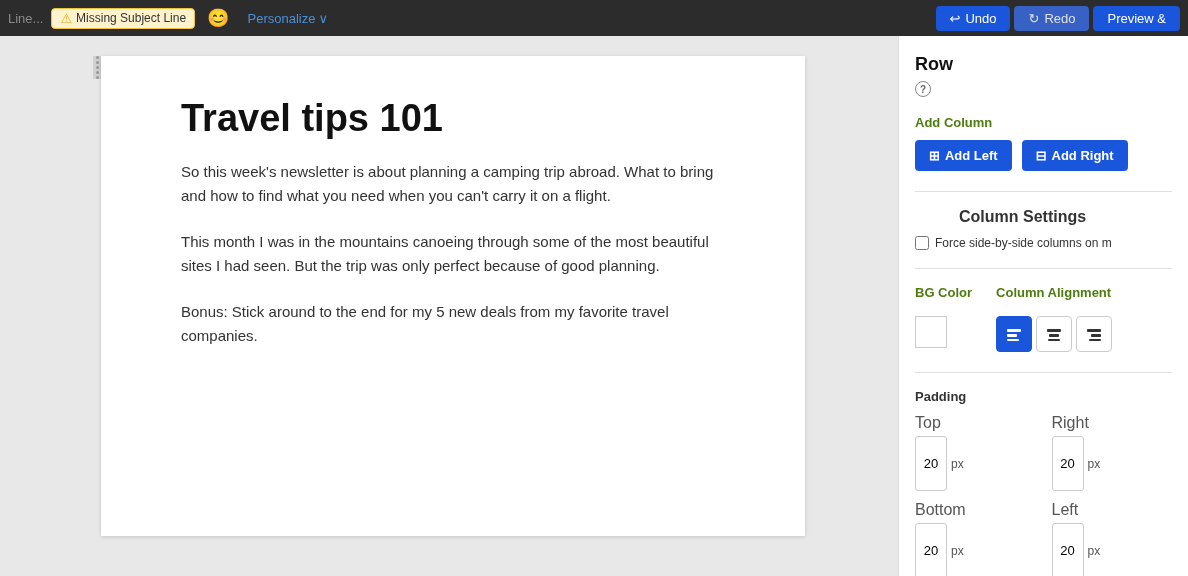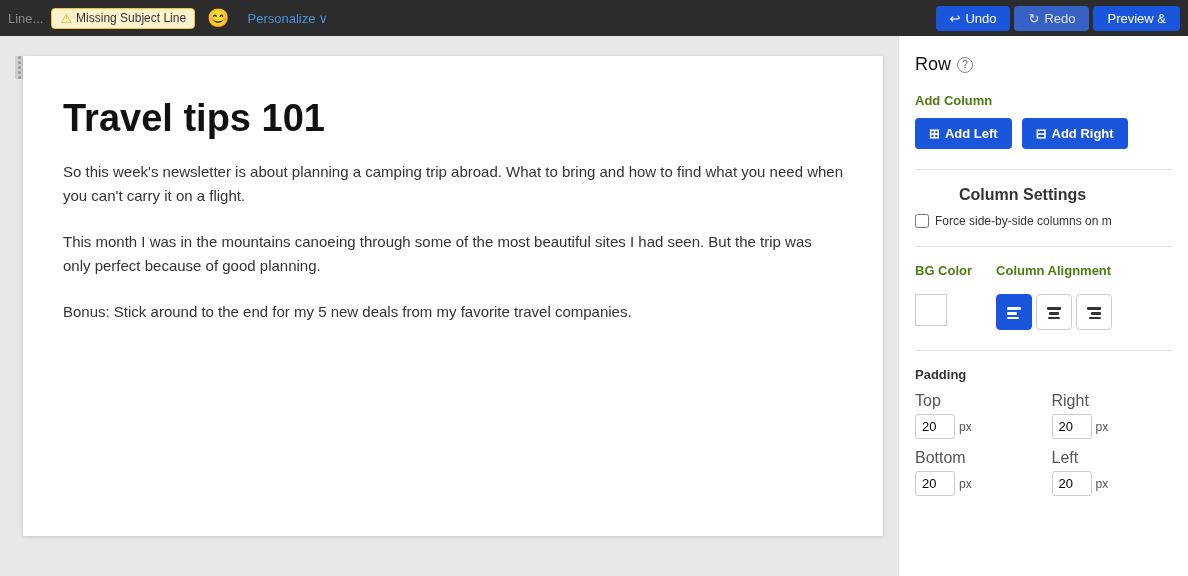--- a/index.html
+++ b/index.html
@@ -123,24 +123,24 @@
     }
     .resize-dot {
       width: 3px;
       height: 3px;
       background: #999;
       border-radius: 50%;
     }
 
     .email-canvas {
       background: #fff;
-      width: 860px;
+      width: 704px;
       max-width: 860px;
       min-height: 480px;
-      padding: 40px 40px;
+      padding: 40px 80px;
       box-shadow: 0 1px 4px rgba(0,0,0,0.15);
       position: relative;
     }
 
     .email-title {
       font-size: 38px;
       font-weight: bold;
       color: #111;
       margin-bottom: 18px;
       line-height: 1.2;
@@ -157,26 +157,27 @@
       width: 290px;
       min-width: 290px;
       background: #fff;
       border-left: 1px solid #ddd;
       overflow-y: auto;
       padding: 18px 16px;
     }
 
     .panel-section-title {
       font-size: 18px;
-      font-weight: normal;
+      font-weight: bold;
       color: #111;
       display: flex;
-      align-items: center;
+      align-items: flex-start;
       gap: 6px;
       margin-bottom: 18px;
+      flex-direction: column;
     }
     .help-icon {
       display: inline-flex;
       align-items: center;
       justify-content: center;
       width: 16px;
       height: 16px;
       border-radius: 50%;
       border: 1px solid #888;
       color: #666;
@@ -304,26 +305,26 @@
     .padding-field-label {
       font-size: 16px;
       color: #555;
     }
     .padding-input-row {
       display: flex;
       align-items: center;
       gap: 4px;
     }
     .padding-input {
-      width: 40px;
-      padding: 4px 6px;
+      width: 32px;
+      padding: 19px 6px;
       border: 1px solid #ccc;
       border-radius: 3px;
       font-size: 13px;
-      text-align: left;
+      text-align: center;
     }
     .px-label {
       font-size: 12px;
       color: #555;
     }
   </style>
 </head>
 <body>
 
 <div class="toolbar">

